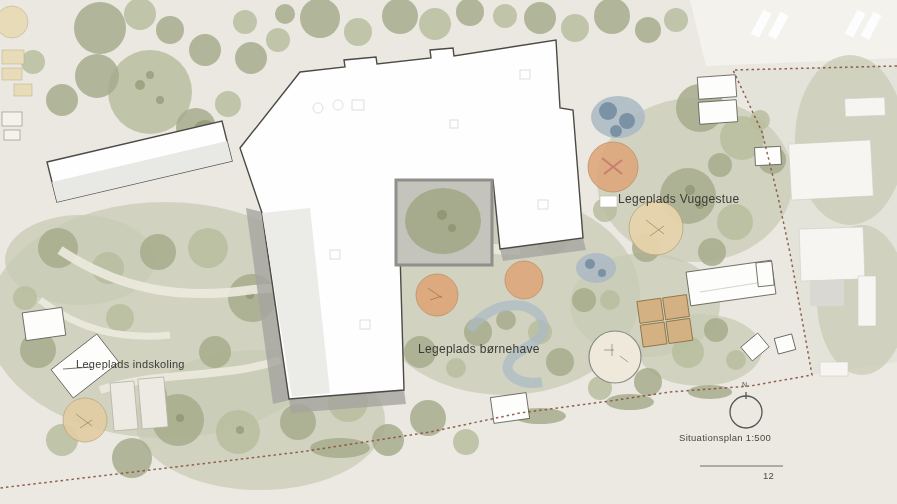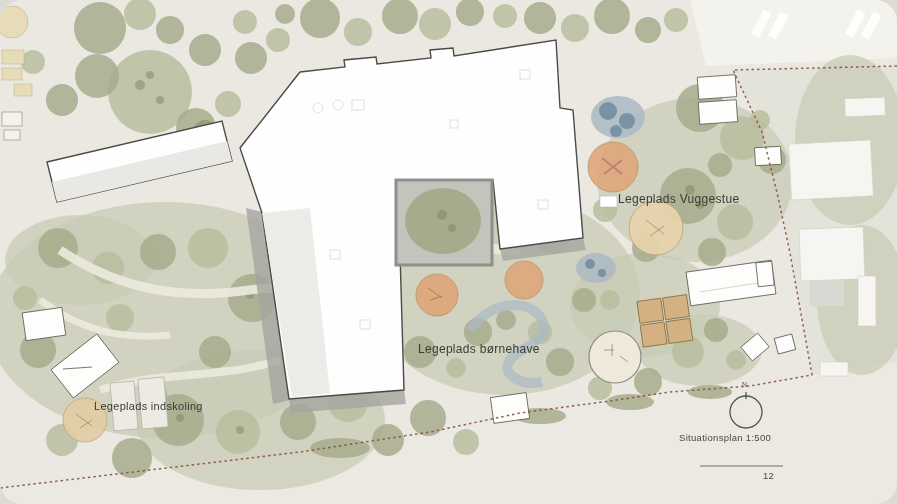--- a/index.html
+++ b/index.html
@@ -3,21 +3,21 @@
 <meta charset="utf-8">
 <style>
   :root{
     --bg:#eae8e1; --road:#f3f2ed; --road-south:#ebe9e2; --outside:#e4e3da;
     --green-pale:#c8cab3; --green-light:#b9bd9f; --green-mid:#a7ac8c; --green-dark:#8f9775;
     --sand:#e6d3ab; --orange:#dfa77b; --deck:#d4b183; --water:#abb9c4; --water-dark:#7b91a4;
     --building:#fefefe; --outline:#4c4a45; --roof:#e8e8e5; --wall:#a6a5a0; --courtyard:#c4c4bd;
     --boundary:#8a5140; --ink:#3b3a35; --line:#6f6d66;
   }
   html,body{margin:0;padding:0;background:#dddbd4;font-family:"Liberation Sans",sans-serif;}
-  .stage{position:relative;width:897px;height:504px;overflow:hidden;background:var(--bg);border-radius:22px;}
+  .stage{position:relative;width:897px;height:504px;overflow:hidden;background:var(--bg);}
   .stage svg{position:absolute;left:0;top:0;}
   .label{position:absolute;color:var(--ink);white-space:nowrap;letter-spacing:.3px;}
   .label-lg{font-size:12px;}
   .label-md{font-size:11px;}
   .label-sm{font-size:9.5px;color:#4a4840;}
   .label-xs{font-size:7px;color:#55534c;}
   .veg-base{fill:var(--green-pale);opacity:.72;}
   .t1{fill:var(--green-light);opacity:.85;}
   .t2{fill:var(--green-mid);opacity:.85;}
   .t3{fill:var(--green-dark);opacity:.75;}
@@ -280,17 +280,17 @@
     <g>
       <circle cx="746" cy="412" r="16" style="fill:none;stroke:#57554f;stroke-width:1.3"></circle>
       <line x1="746" y1="392" x2="746" y2="399" style="stroke:#57554f;stroke-width:1.3"></line>
     </g>
     <line x1="700" y1="466" x2="783" y2="466" style="stroke:var(--line);stroke-width:1"></line>
   </g>
 </svg>
 
 <div class="label label-lg" style="left:618px;top:192px;">Legeplads Vuggestue</div>
 <div class="label label-lg" style="left:399px;top:342px;margin-left:19px;">Legeplads børnehave</div>
-<div class="label label-md" style="left:94px;top:358px;margin-top:42px;">Legeplads indskoling</div>
+<div class="label label-md" style="left:76px;top:358px;">Legeplads indskoling</div>
 <div class="label label-sm" style="left:679px;top:432px;">Situationsplan 1:500</div>
 <div class="label label-xs" style="left:742px;top:381px;">N</div>
 <div class="label label-sm" style="left:763px;top:470px;">12</div>
 </div>
 
 </body></html>

